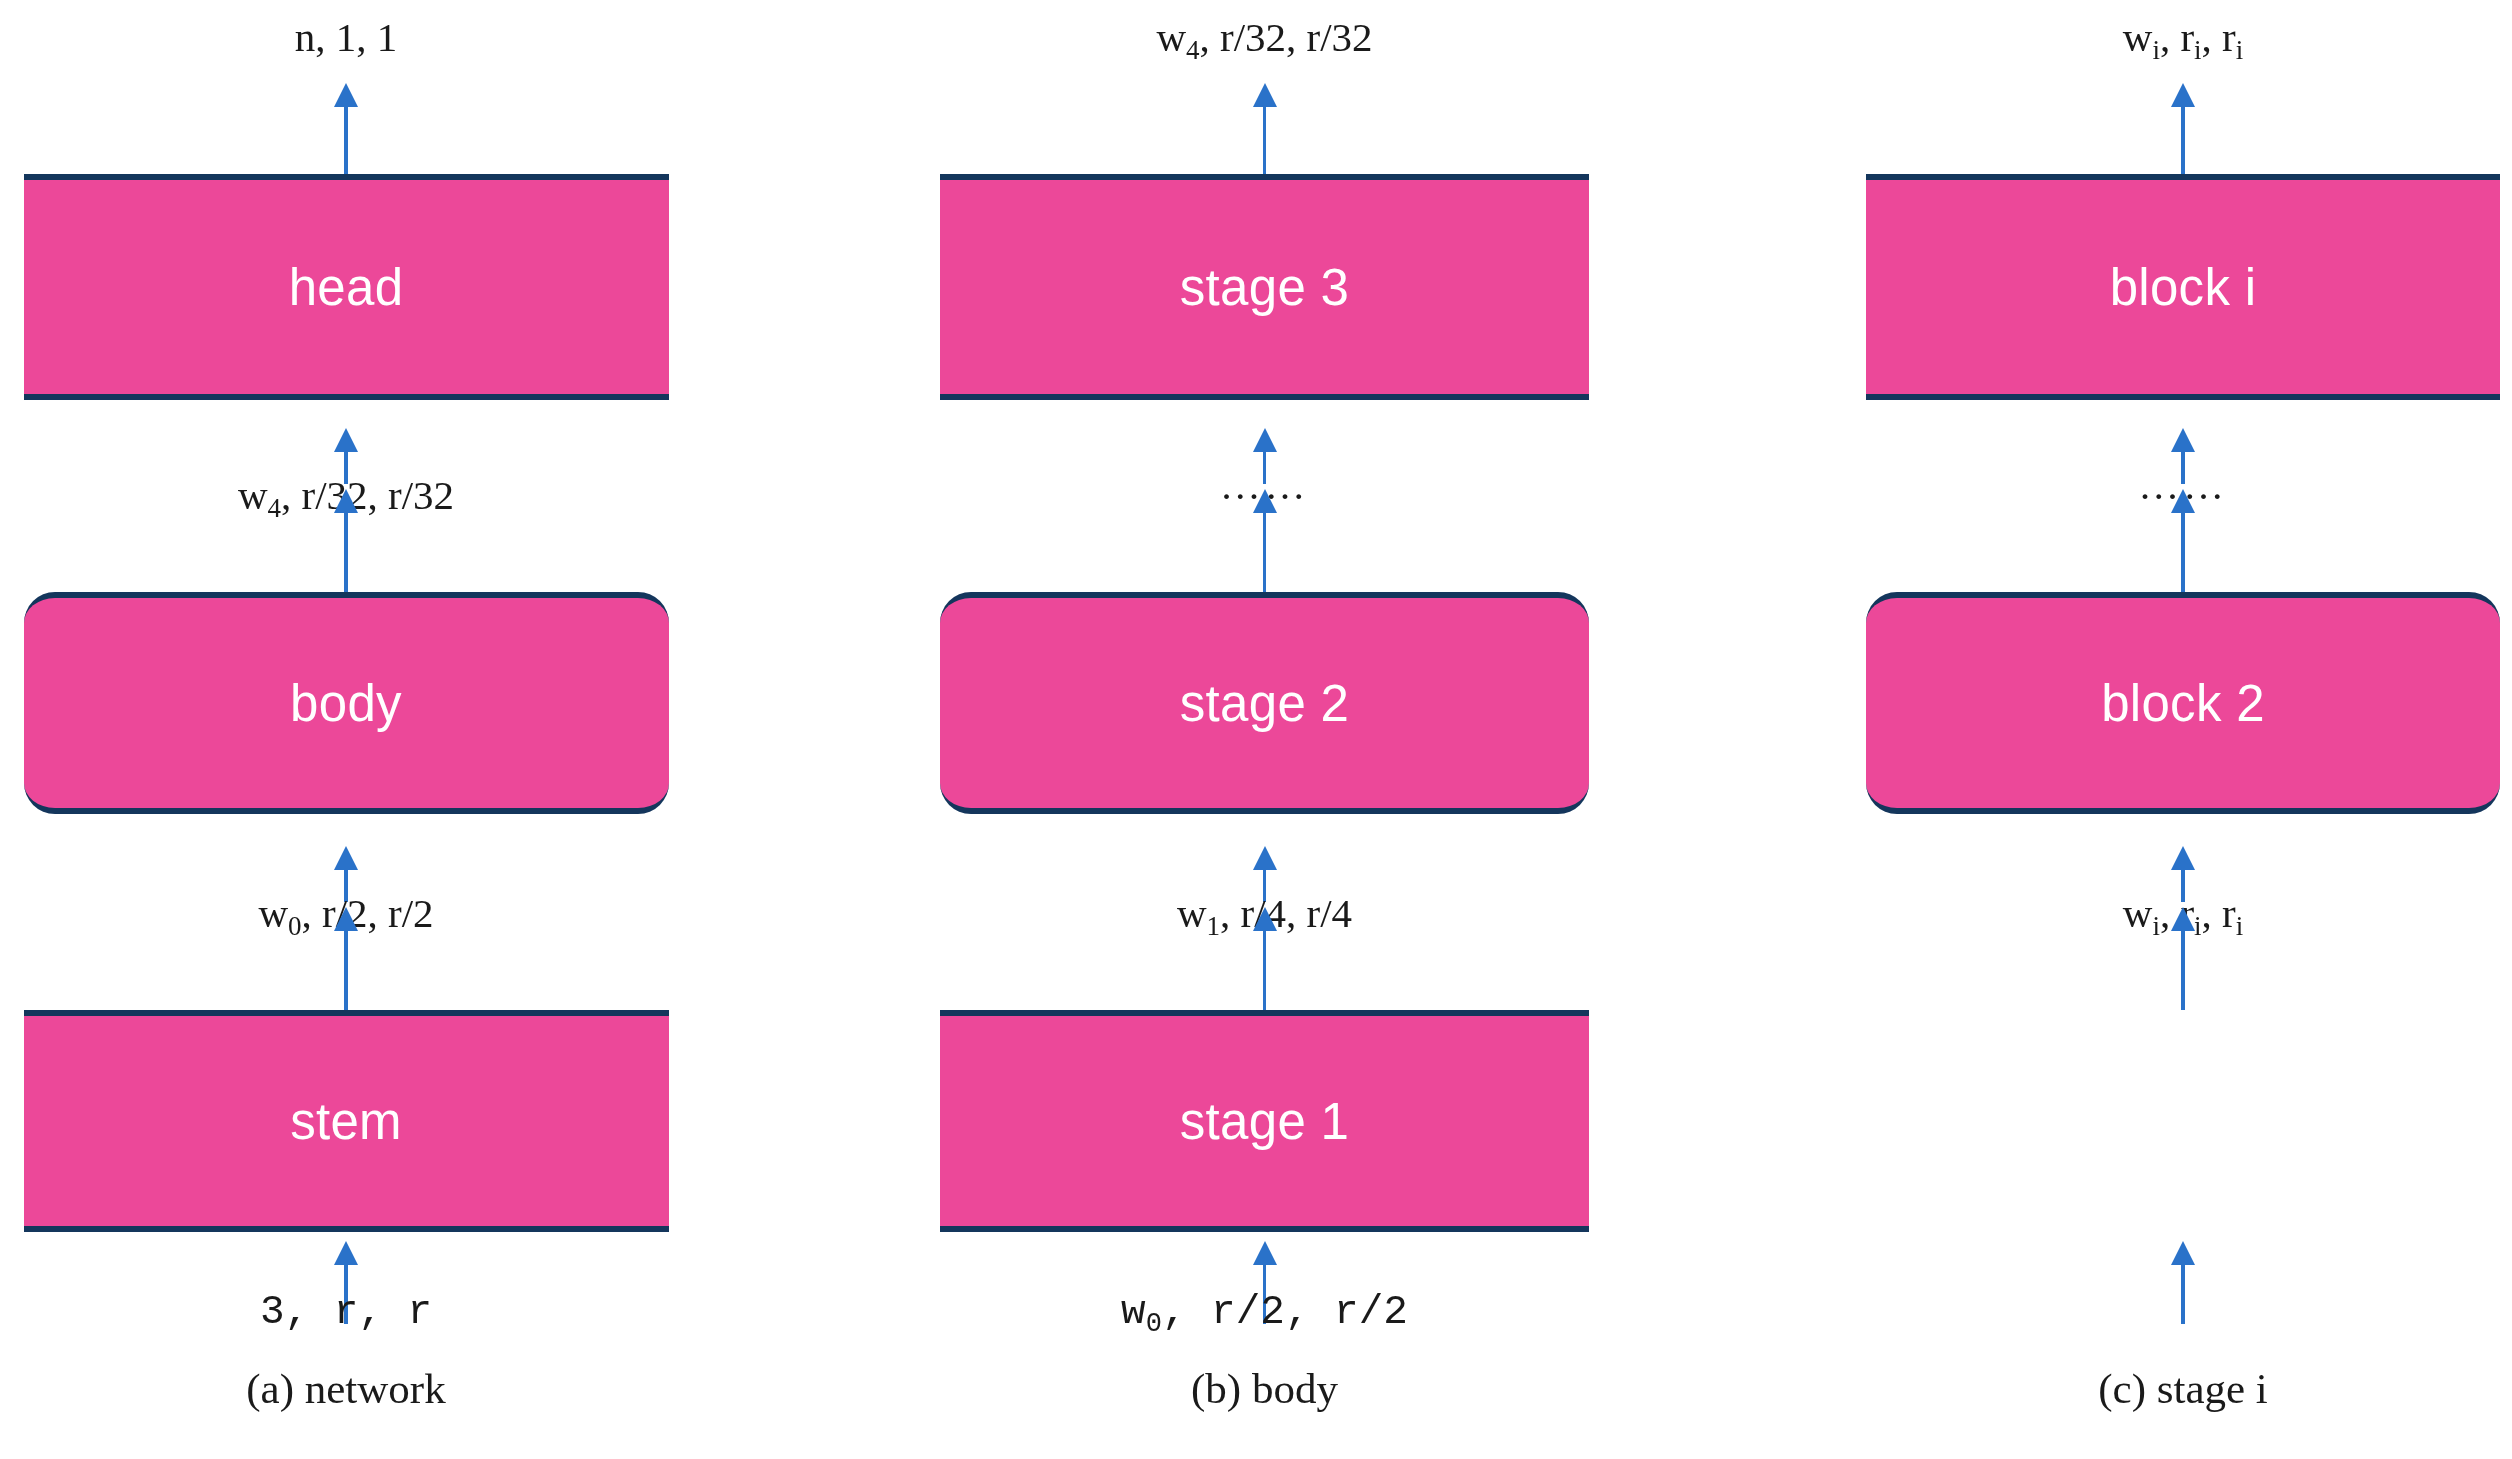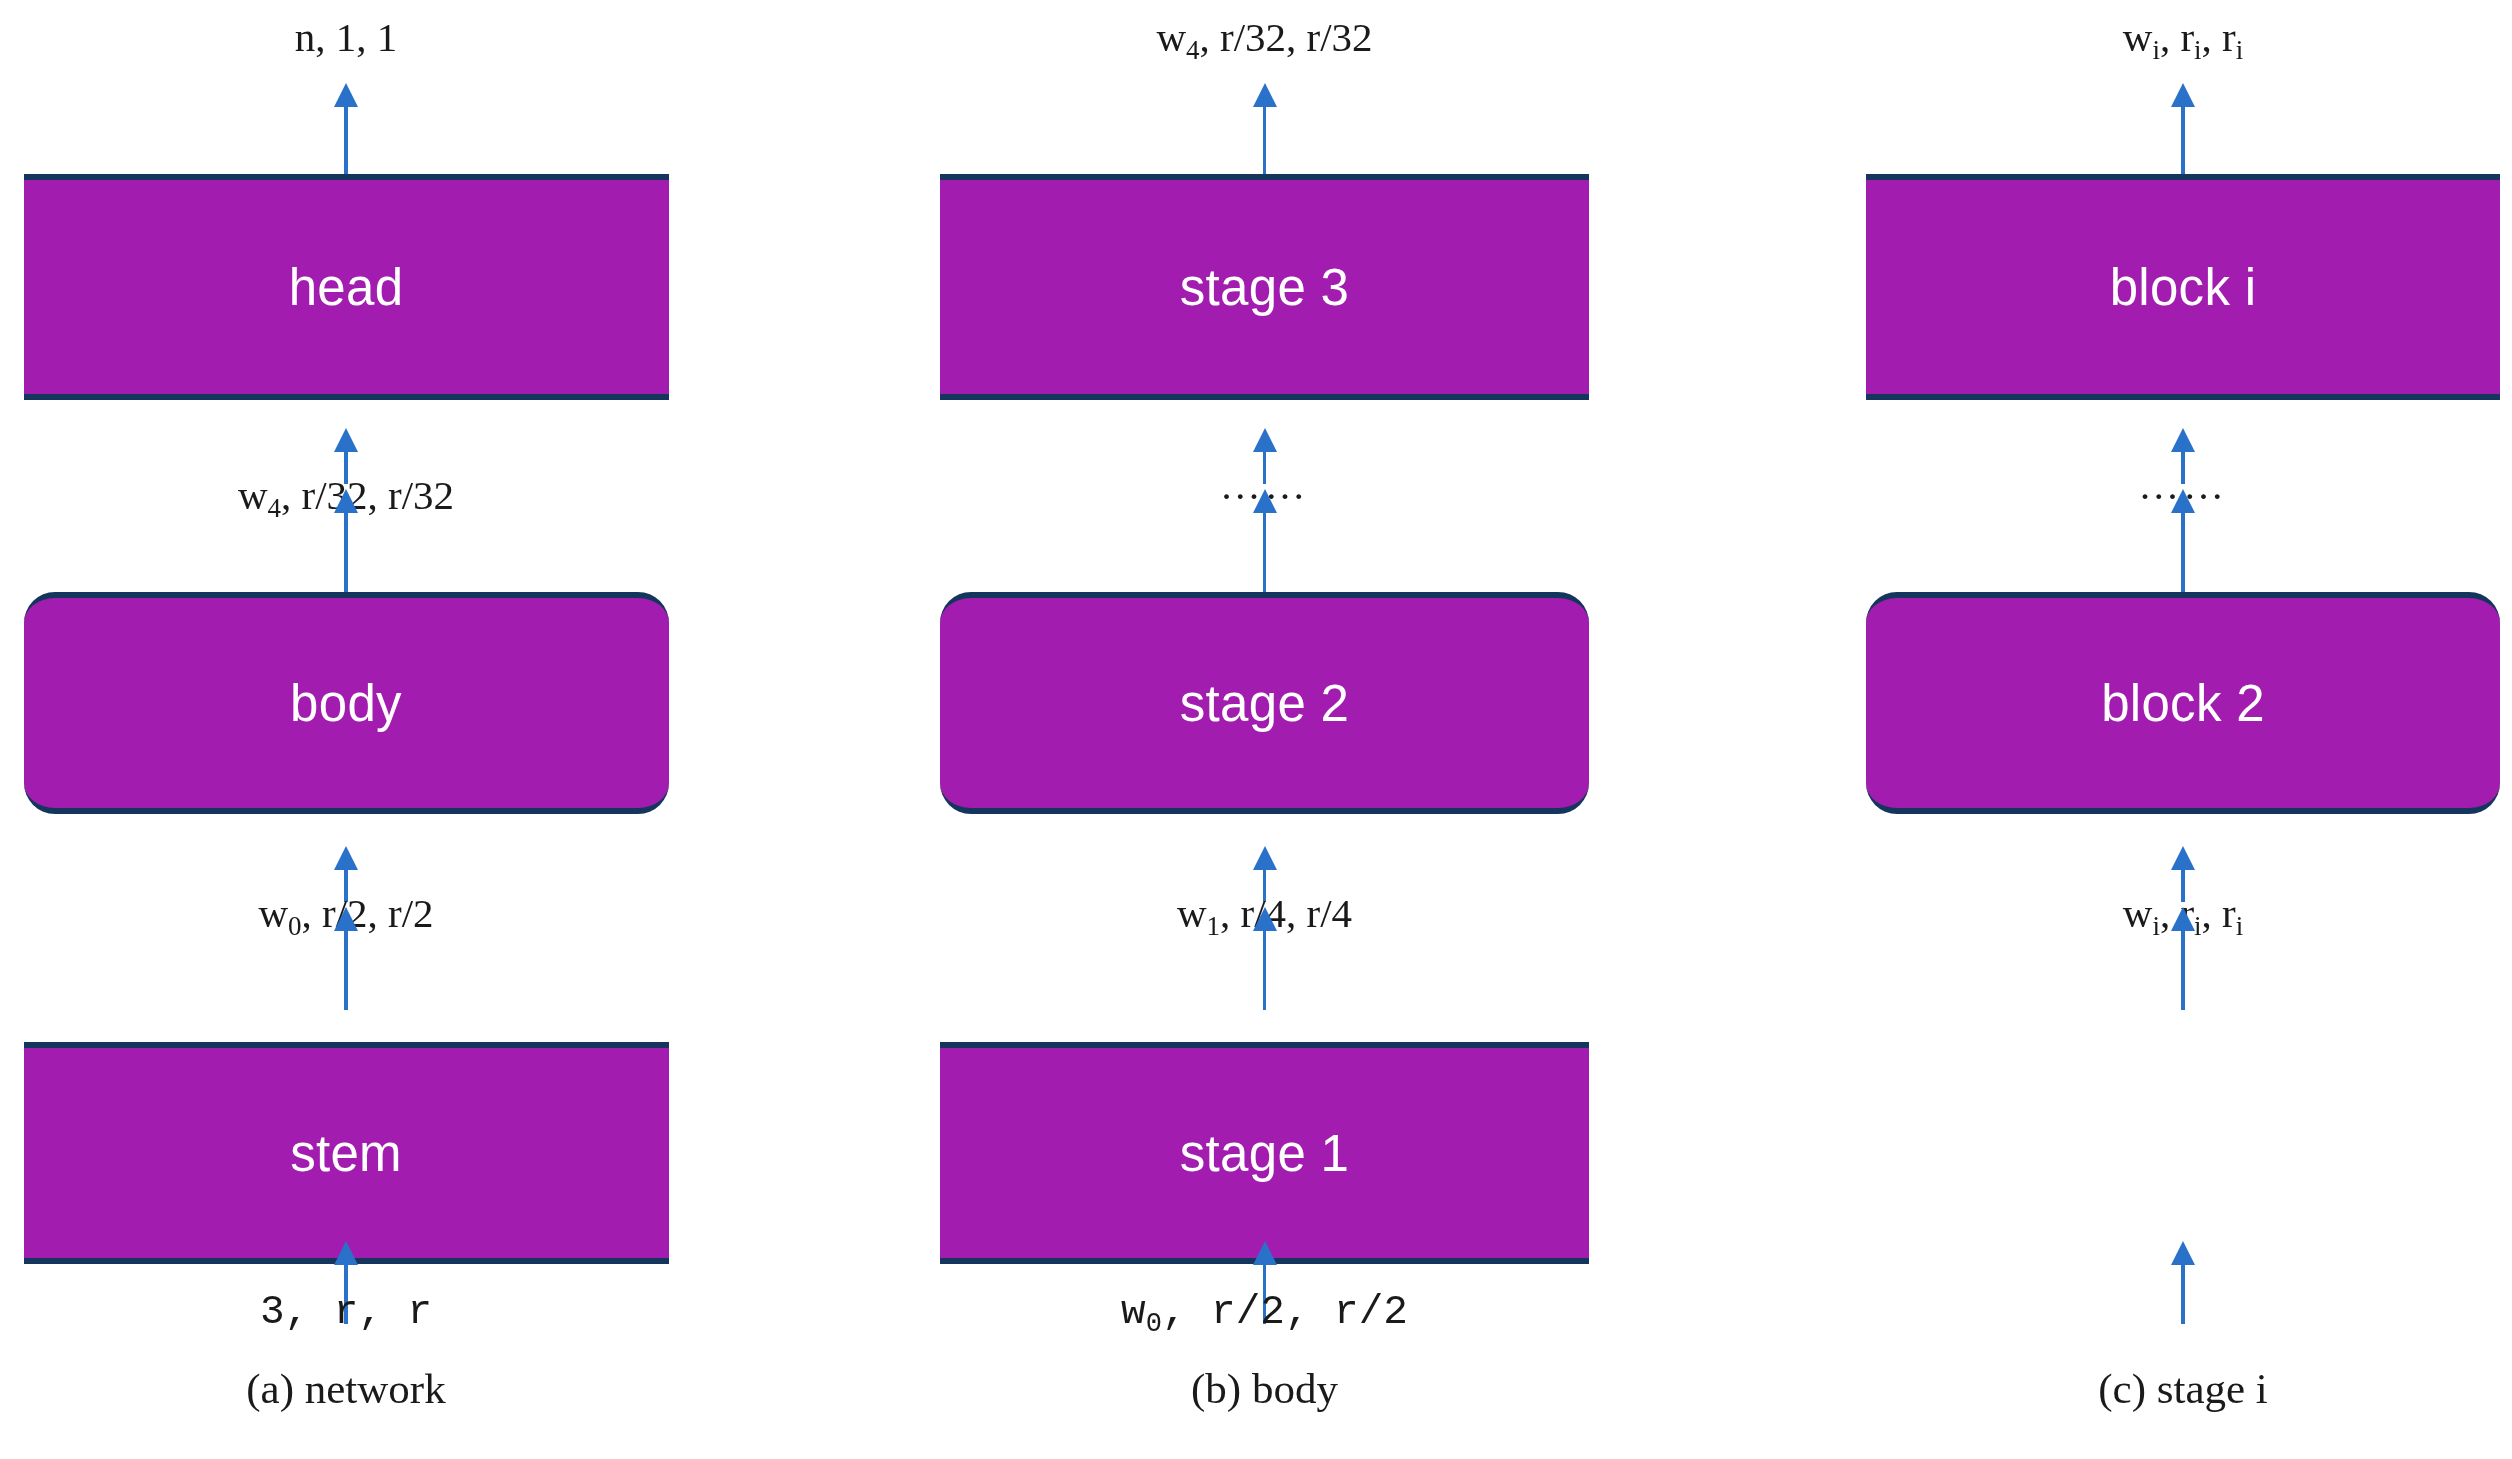--- a/index.html
+++ b/index.html
@@ -20,39 +20,39 @@
     height:1460px;
   }
   .col-a{left:23.5px;width:645px;}
   .col-b{left:940px;width:649px;}
   .col-c{left:1866px;width:634px;}
 
   
   .node{
     position:absolute;
     left:0;right:0;
-    background:#a21caf;
+    background:#ec4899;
     border-top:6.6px solid #14365c;
     border-bottom:6.6px solid #14365c;
     box-sizing:border-box;
     display:flex;
     align-items:center;
     justify-content:center;
   }
   .node-label{
     font-family:"Liberation Sans", sans-serif;
     color:#ffffff;
     font-size:51px;
     line-height:1;
     letter-spacing:0.3px;
     font-weight:400;
   }
   .node-top{top:174px;height:226px;}
   .node-mid{top:592px;height:222px;border-radius:31px;}
-  .node-bot{top:1010px;height:222px;margin-top:32px;}
+  .node-bot{top:1010px;height:222px;}
 
   
   .arrow{
     position:absolute;
     left:50%;
     transform:translateX(-50%);
     width:26px;
     display:flex;
     flex-direction:column;
     align-items:center;

